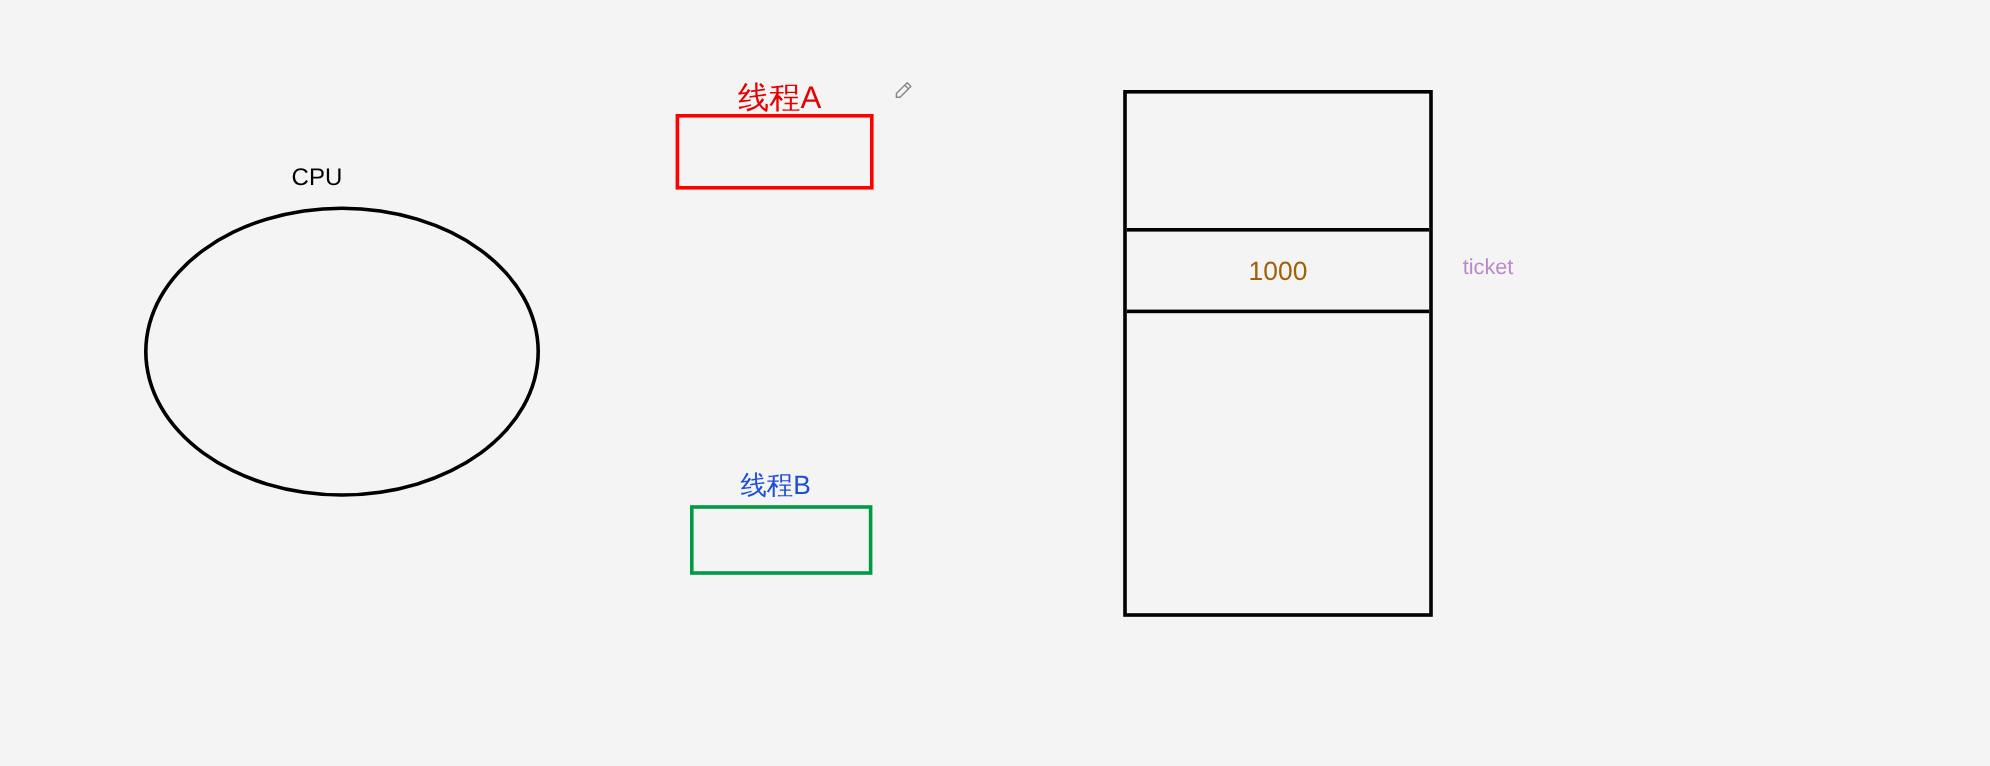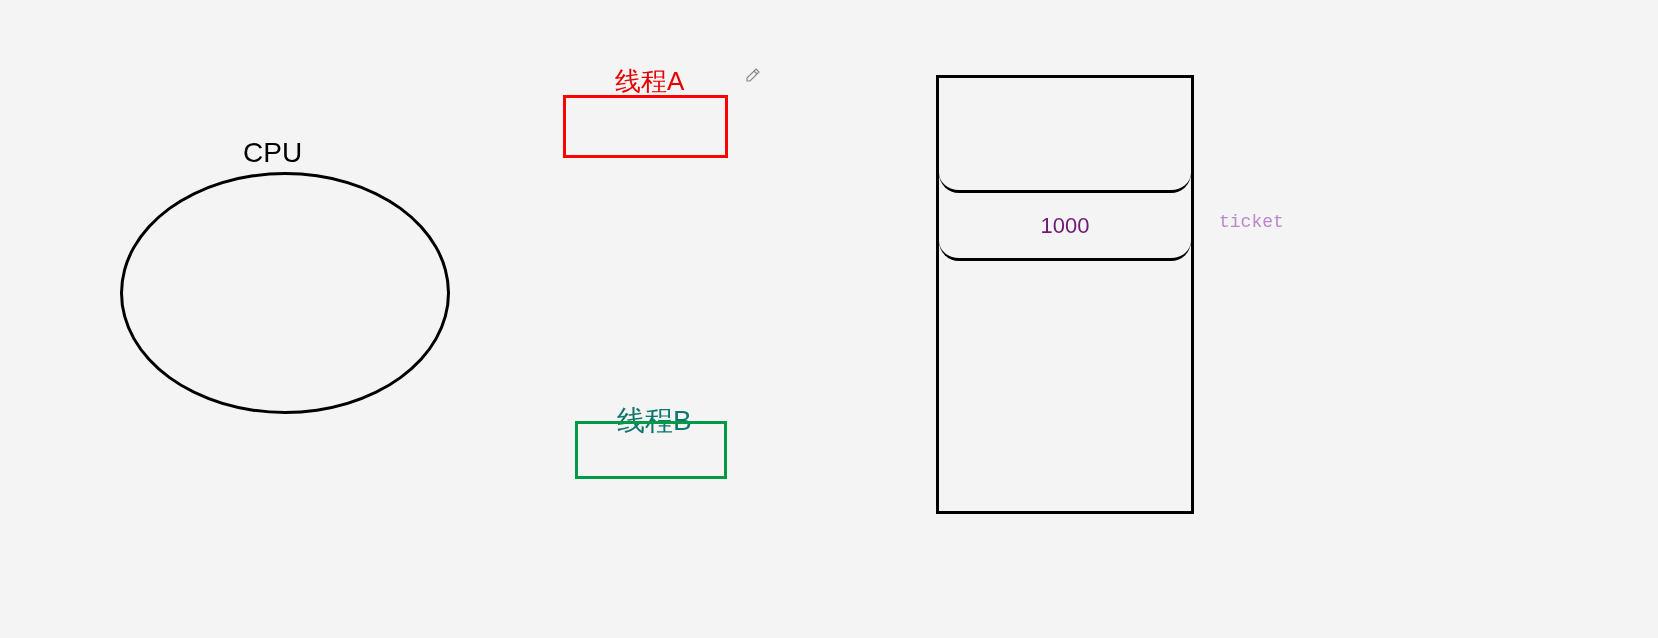--- a/index.html
+++ b/index.html
@@ -7,21 +7,21 @@
       width: 1658px;
       height: 638px;
       background: #f4f4f4;
       position: relative;
       font-family: "Microsoft YaHei", Arial, sans-serif;
     }
     .cpu-label {
       position: absolute;
       left: 243px;
       top: 137px;
-      font-size: 28px;
+      font-size: 20px;
       color: #000;
     }
     .cpu-ellipse {
       position: absolute;
       left: 120px;
       top: 172px;
       width: 330px;
       height: 242px;
       border: 3px solid #000;
       border-radius: 50%;
@@ -48,23 +48,22 @@
       left: 745px;
       top: 67px;
       width: 18px;
       height: 18px;
       color: #888;
     }
     .thread-b-label {
       position: absolute;
       left: 617px;
       top: 390px;
-      font-size: 28px;
-      color: #0f766e;
-      margin-top: 12px;
+      font-size: 22px;
+      color: #1d4ed8;
     }
     .thread-b-box {
       position: absolute;
       left: 575px;
       top: 421px;
       width: 152px;
       height: 58px;
       border: 3px solid #009944;
       background: transparent;
     }
@@ -74,36 +73,35 @@
       top: 75px;
       width: 258px;
       border: 3px solid #000;
     }
     .memory-cell {
       border-bottom: 3px solid #000;
       display: flex;
       align-items: center;
       justify-content: center;
       font-size: 22px;
-      color: #701a75;
-      border-radius: 20px;
+      color: #a16207;
     }
     .memory-cell:last-child {
       border-bottom: none;
     }
     .cell-1 { height: 115px; }
     .cell-2 { height: 68px; }
     .cell-3 { height: 250px; }
     .ticket-label {
       position: absolute;
       left: 1219px;
       top: 212px;
       font-size: 18px;
       color: #bb88cc;
-      font-family: Liberation Mono, monospace;
+      font-family: Liberation Sans, sans-serif;
     }
   </style>
 </head>
 <body>
 
 <div class="cpu-label">CPU</div>
 <div class="cpu-ellipse"></div>
 
 <div class="thread-a-label">线程A</div>
 <div class="thread-a-box"></div>

